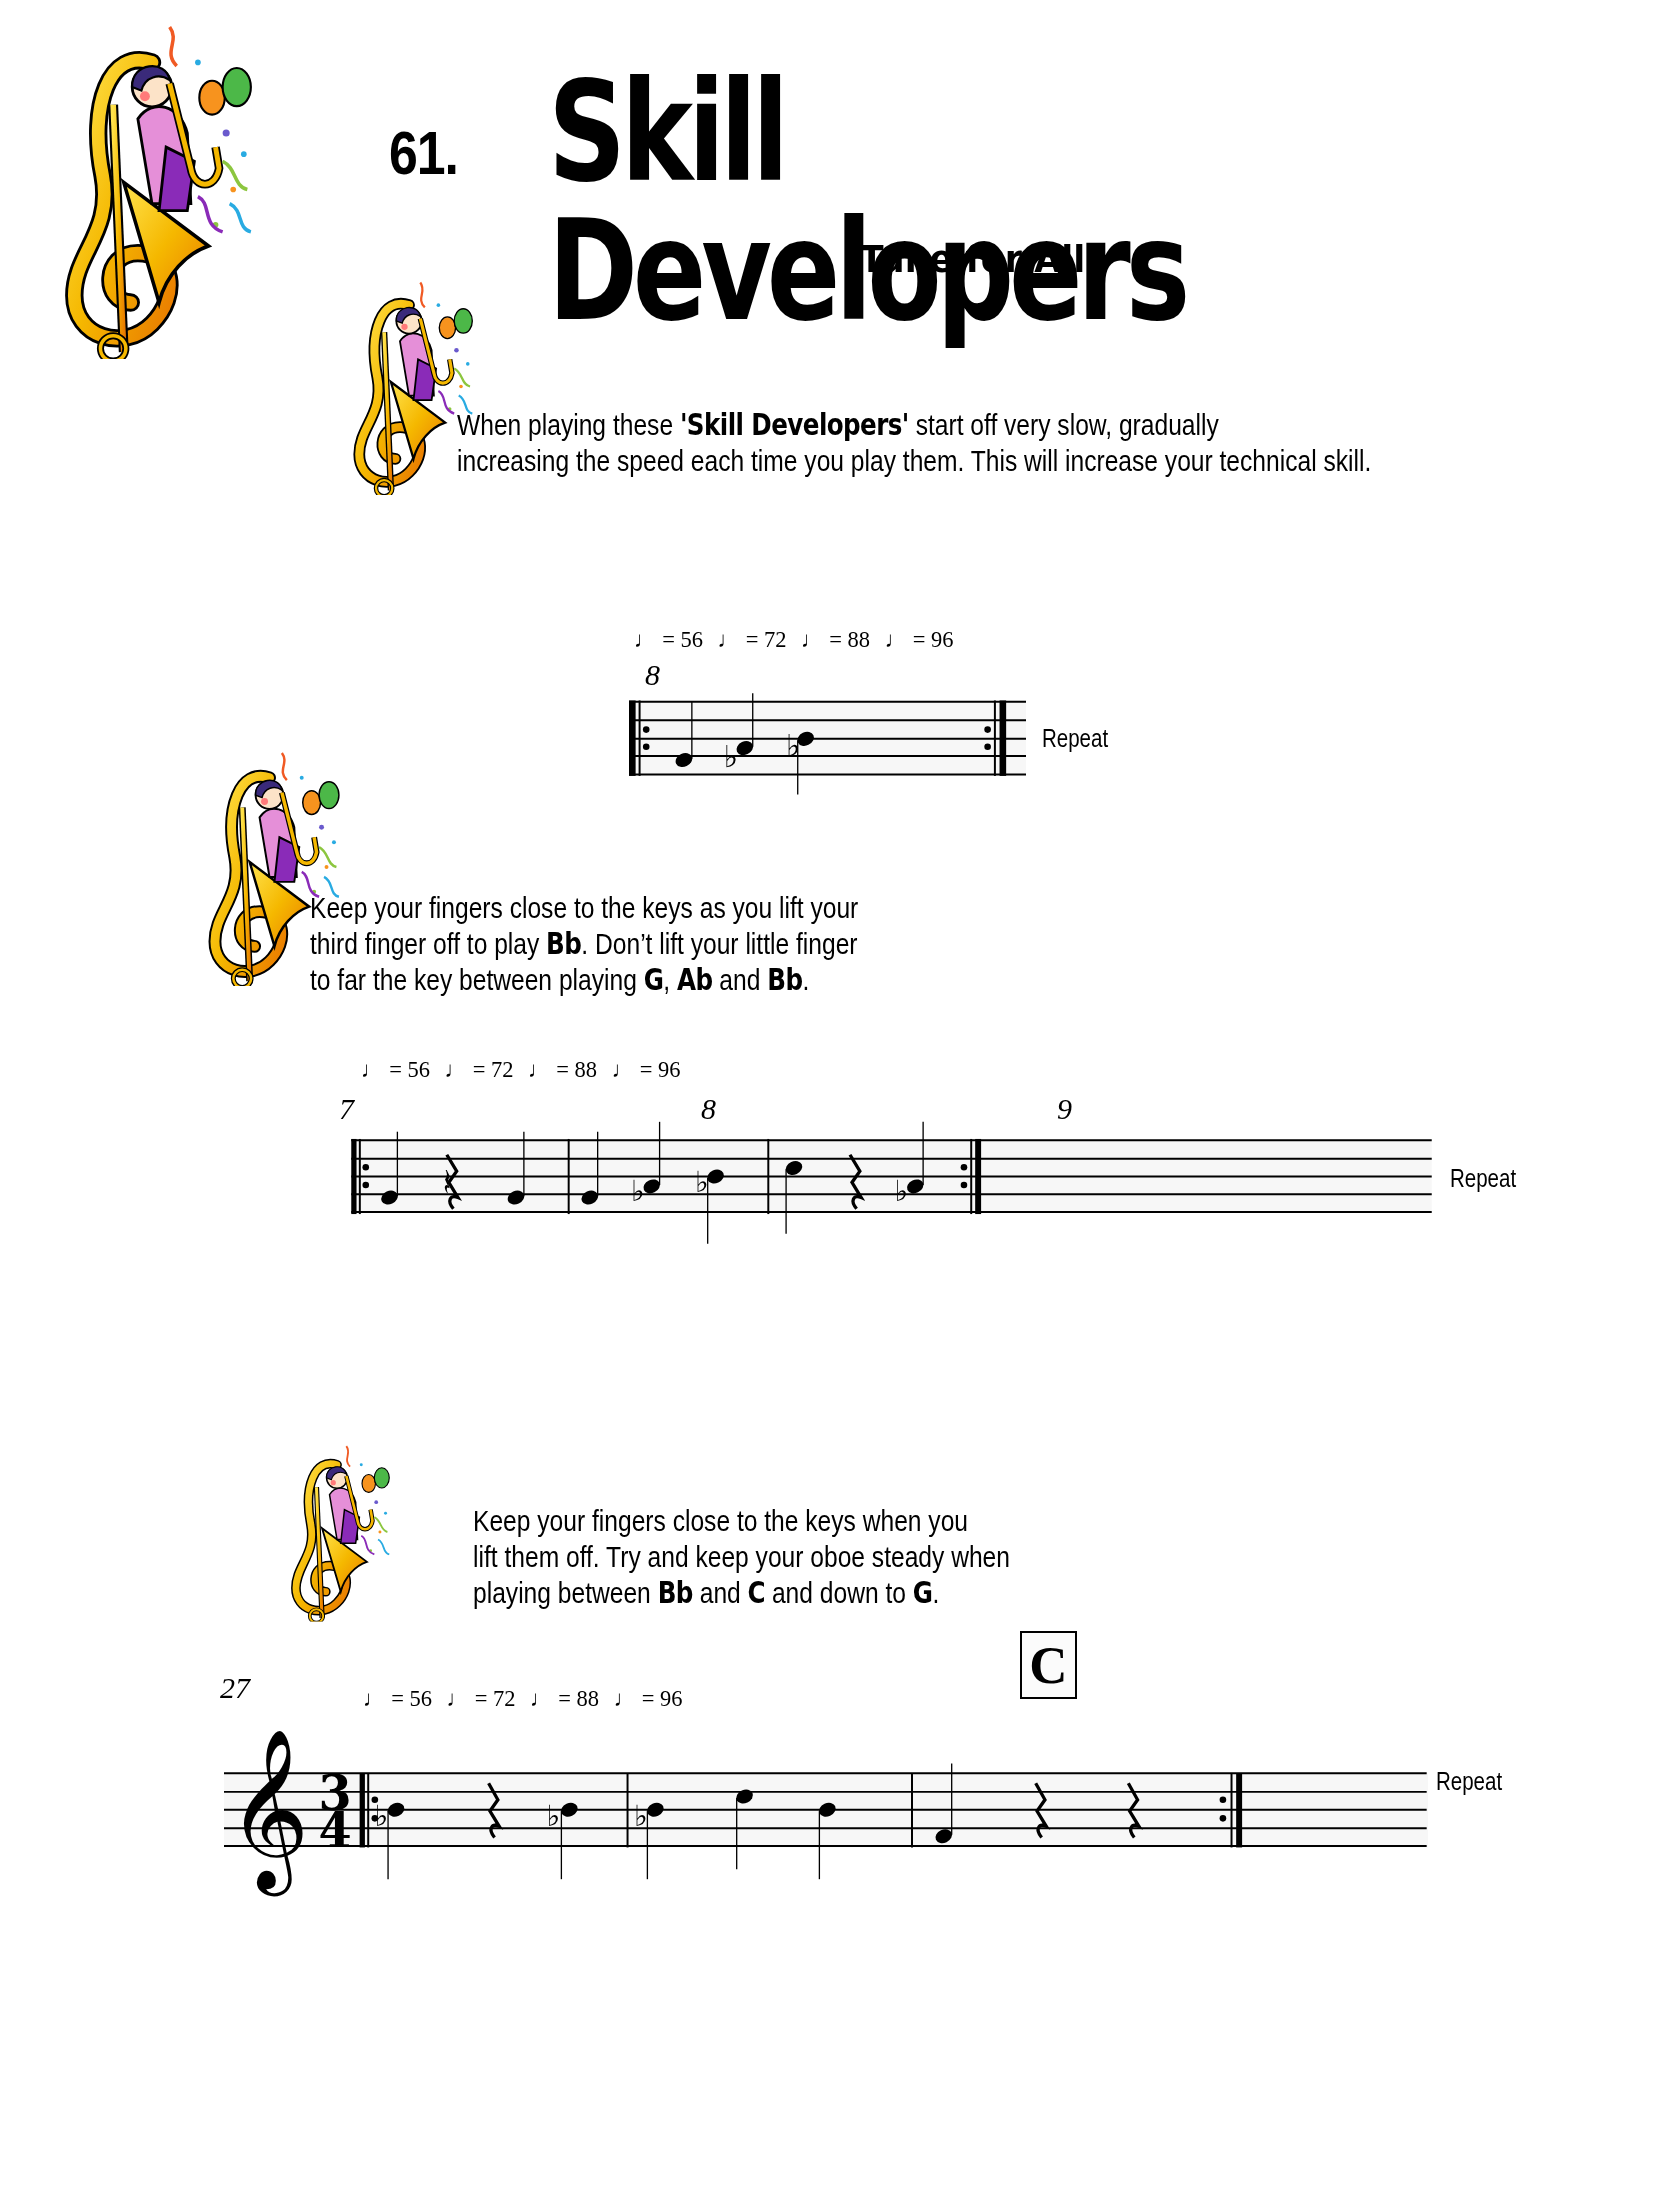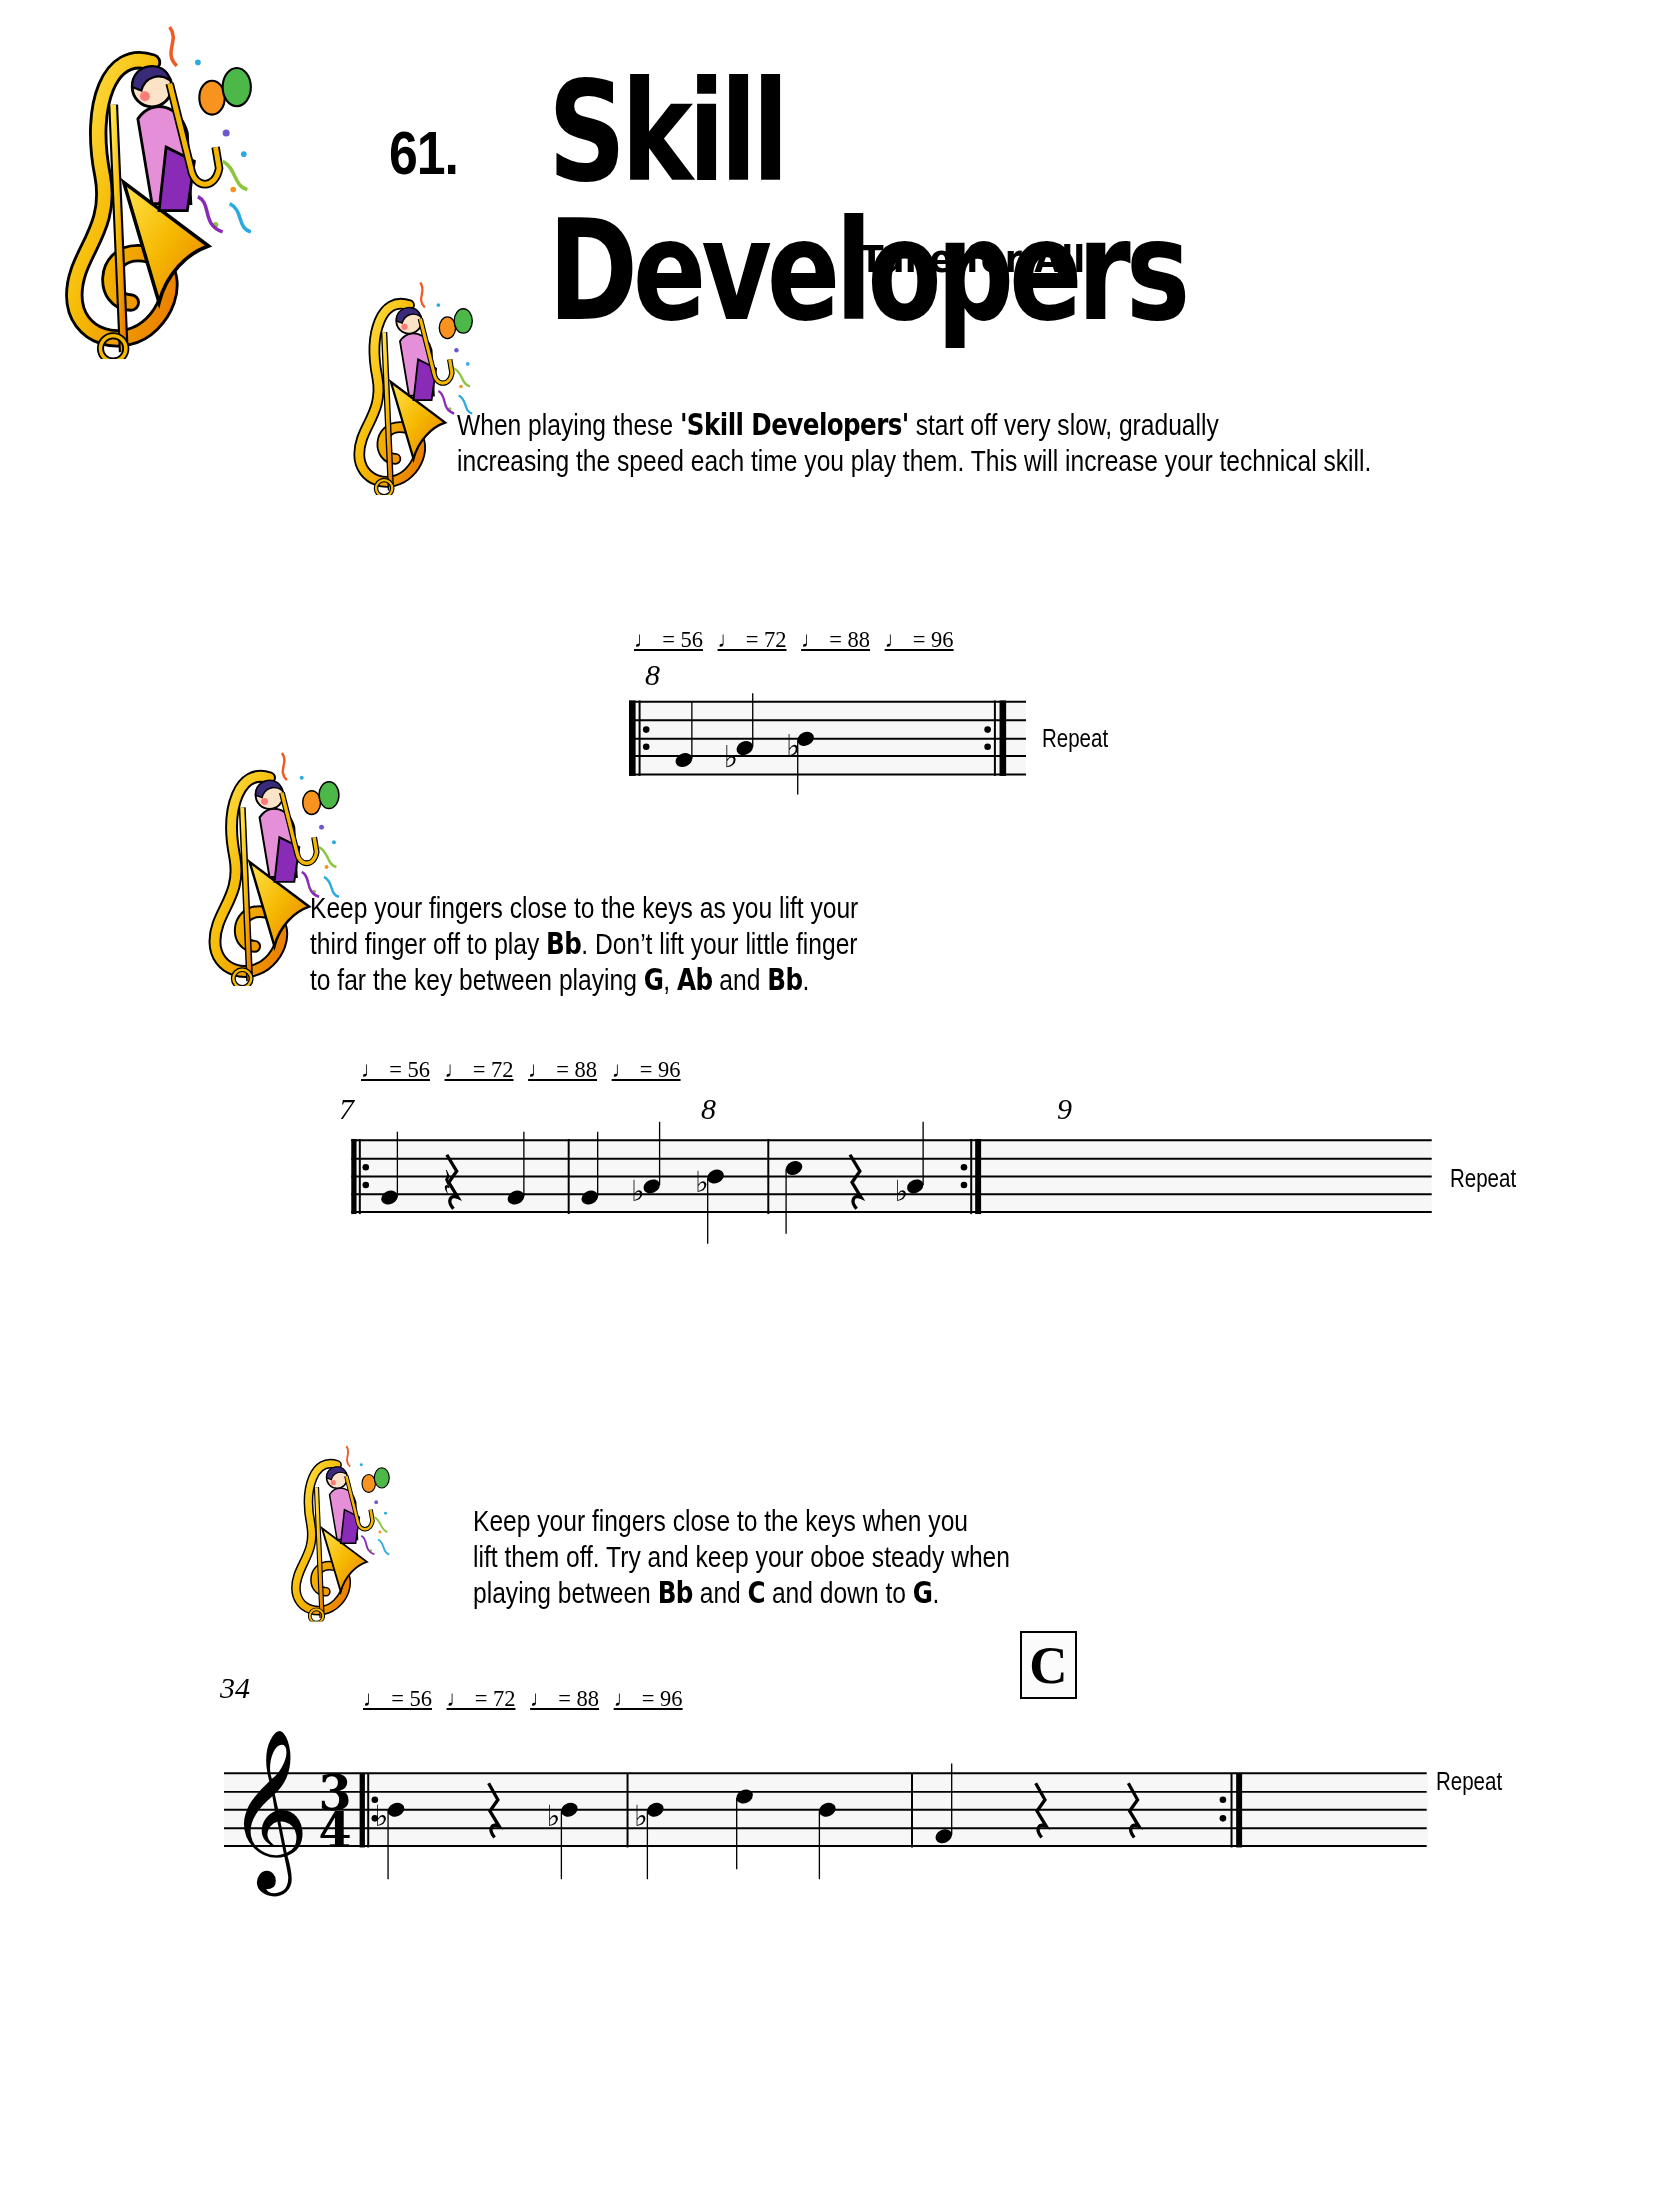--- a/index.html
+++ b/index.html
@@ -9,21 +9,21 @@
   .title-num { font-family:"Liberation Sans", sans-serif; font-weight:700; font-size:61px;
                transform:scaleX(0.85); transform-origin:left top; letter-spacing:-1.3px; }
   .title-main { font-family:"DejaVu Sans", sans-serif; font-weight:900; font-size:139px;
                 letter-spacing:-6.6px; transform:scaleX(0.78); transform-origin:left top; line-height:1; }
   .subtitle { font-family:"DejaVu Sans", sans-serif; font-weight:700; font-size:38px;
               transform:scaleX(0.92); transform-origin:center top; }
   .tip { font-family:"Liberation Sans", sans-serif; font-size:30px; line-height:36px;
          transform:scaleX(0.82); transform-origin:left top; white-space:nowrap; }
   .tip b { font-family:"DejaVu Sans", sans-serif; font-weight:900; font-size:30px; letter-spacing:-0.7px; }
   .tempo { font-family:"Liberation Serif", serif; font-size:22.5px; white-space:nowrap; }
-  .tempo span { margin-right:14.6px;text-decoration:underline; }
+  .tempo span { margin-right:14.6px; }
   .mnum { font-family:"Liberation Serif", serif; font-style:italic; font-size:30px; }
   .repeat { font-family:"Liberation Sans", sans-serif; font-size:25px; transform:scaleX(0.82); transform-origin:left top; }
   .rehearsal { border:2.6px solid #000; font-family:"Liberation Serif", serif; font-weight:700;
                font-size:53px; line-height:64px; text-align:center; background:#fbfbfb; }
   svg { position:absolute; overflow:visible; }
 </style>
 </head>
 <body>
 
 <svg width="0" height="0" style="position:absolute">
@@ -184,21 +184,21 @@
 
 <svg style="left:281px;top:1442px;" width="112" height="180" viewBox="0 0 300 480">
   <use href="#musician-clef"></use>
 </svg>
 <div class="abs tip" style="left:473px;top:1503px;">
   <div><span>Keep your fingers close to the keys when you</span></div>
   <div><span>lift them off. Try and keep your oboe steady when</span></div>
   <div><span>playing between </span><b>Bb</b><span> and </span><b>C</b><span> and down to </span><b>G</b><span>.</span></div>
 </div>
 
-<div class="abs mnum" style="left:220px;top:1671px;">34</div>
+<div class="abs mnum" style="left:220px;top:1671px;">27</div>
 <div class="abs tempo" style="left:363px;top:1686px;">
   <span>♩ = 56</span><span>♩ = 72</span><span>♩ = 88</span><span>♩ = 96</span>
 </div>
 <div class="abs rehearsal" style="left:1020px;top:1631px;width:53px;height:64px;">C</div>
 
 <svg style="left:224px;top:1707px;" width="1204" height="179" viewBox="0 0 1820 270">
   <rect x="0" y="100" width="1820" height="112" fill="#f7f7f7"></rect>
   <g stroke="#000" stroke-width="3">
     <line x1="0" y1="100" x2="1818" y2="100"></line>
       <line x1="0" y1="128" x2="1818" y2="128"></line>

